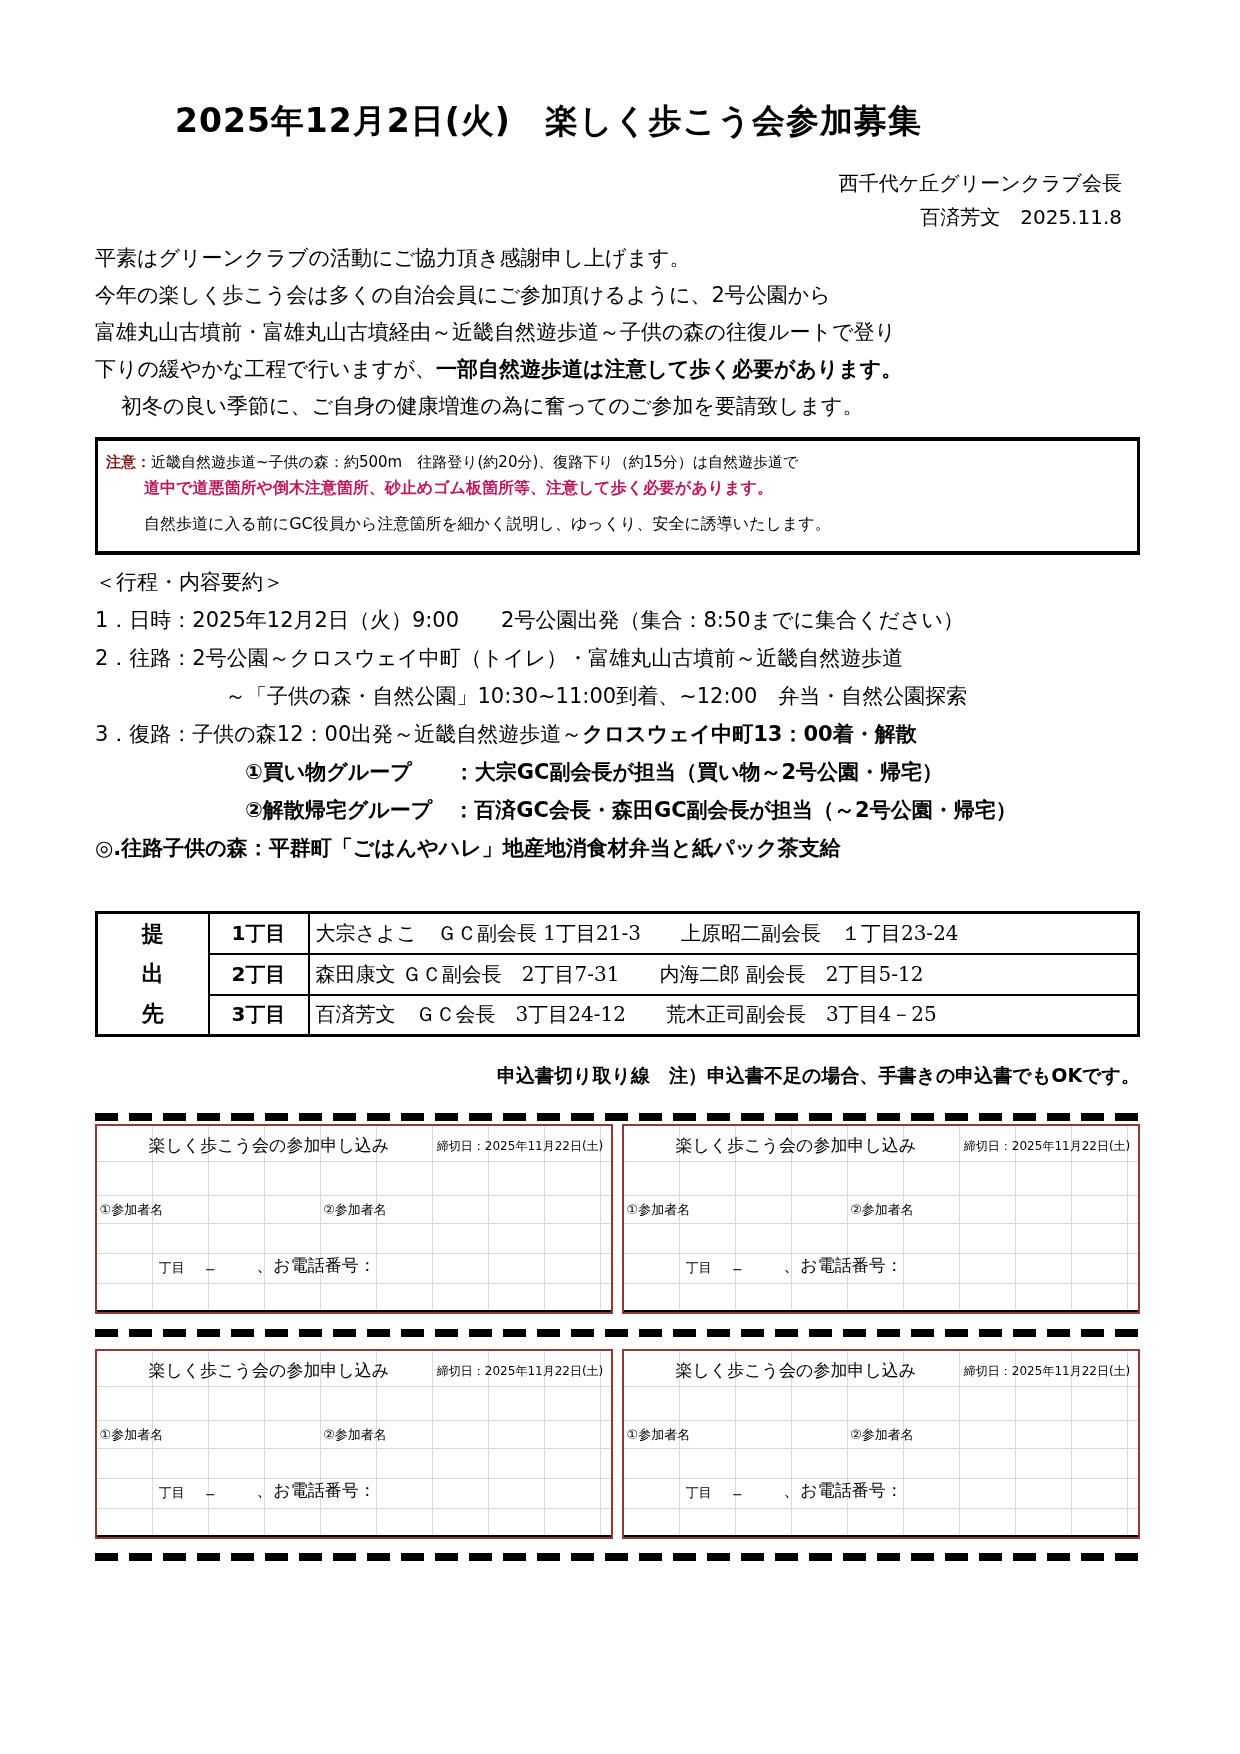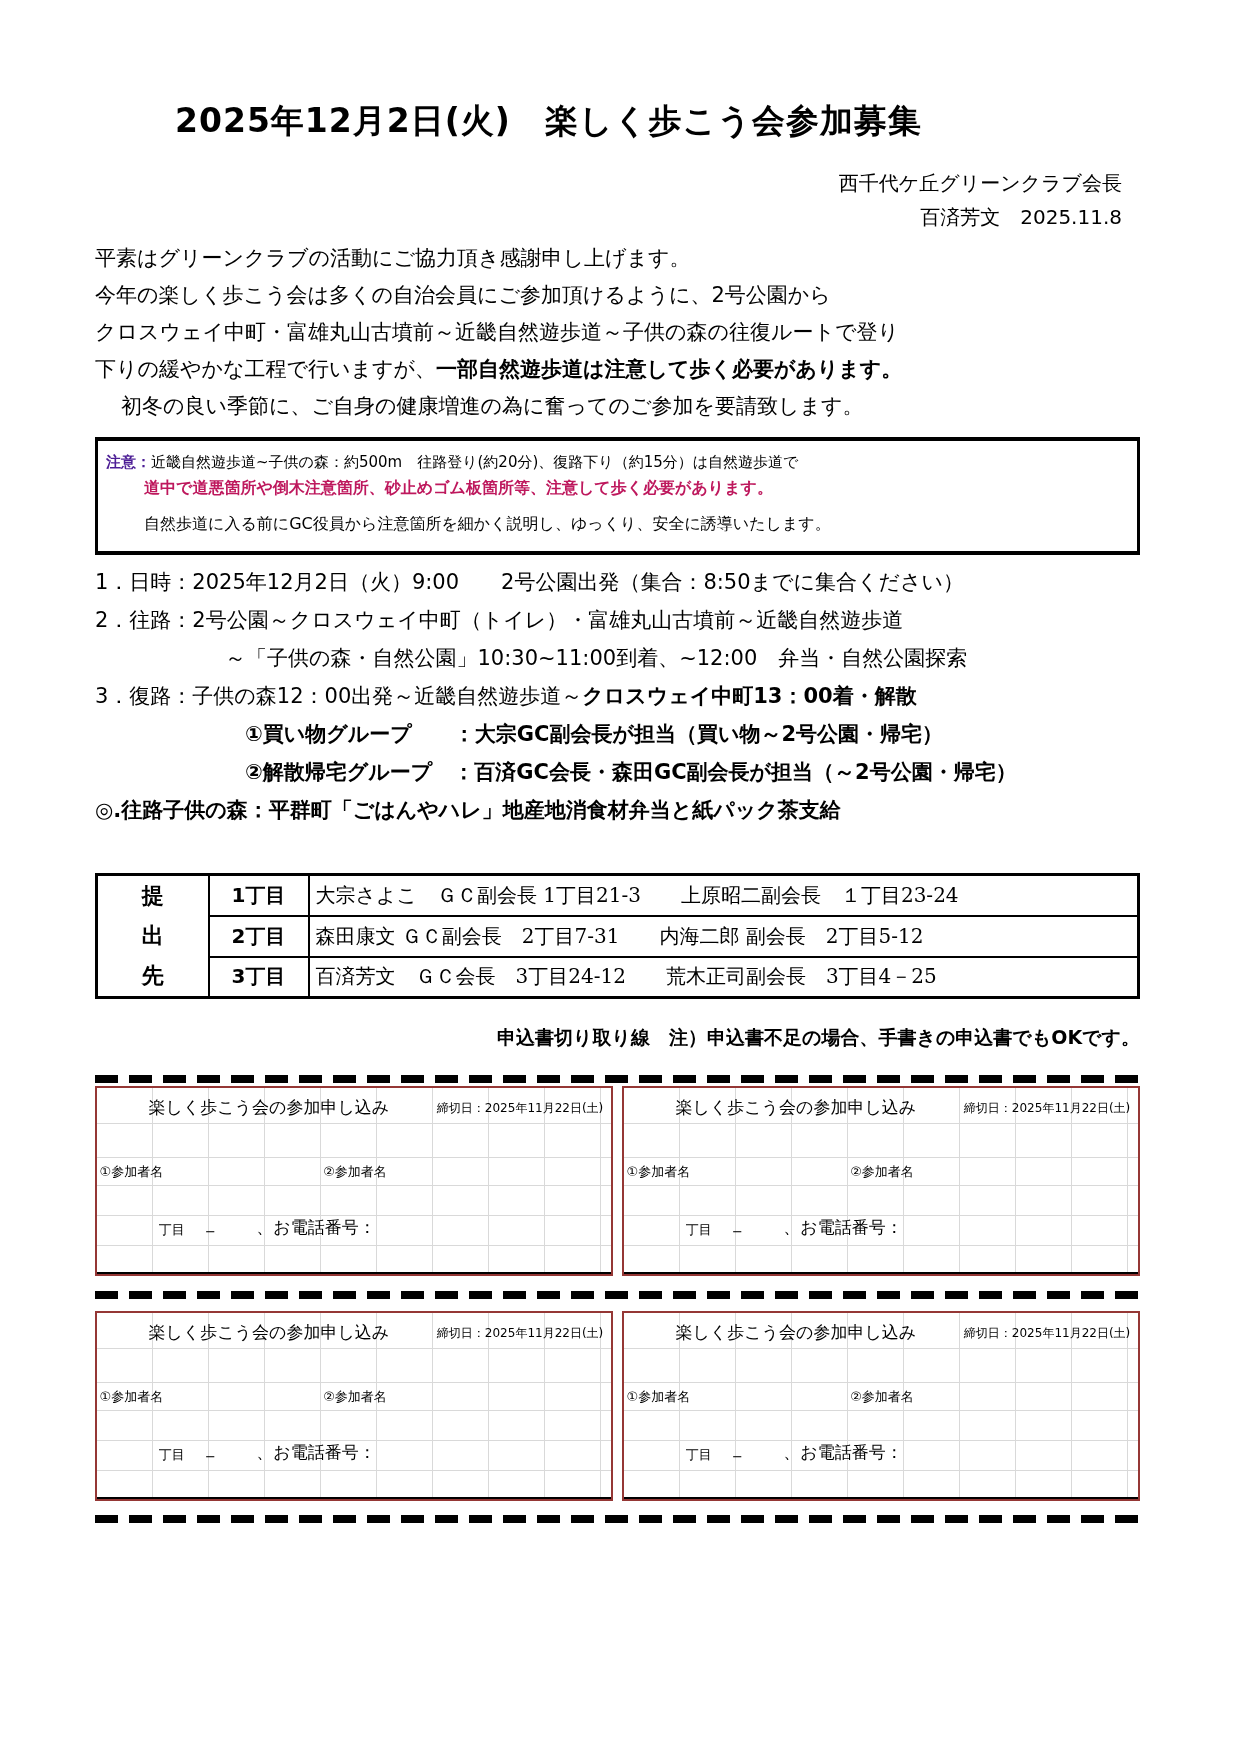--- a/index.html
+++ b/index.html
@@ -33,21 +33,21 @@
 
   
   .notice-box {
     margin-top:12px;
     border:3px solid #000;
     border-top-width:4px; border-bottom-width:4px;
     padding:8px 10px 14px 8px;
     width:1045px;
   }
   .notice-line1 { font-size:15px; line-height:26px; white-space:nowrap; }
-  .notice-label { color:#4c1d95; font-weight:bold; }
+  .notice-label { color:#7f1d1d; font-weight:bold; }
   .notice-line2 {
     margin-top:0; margin-left:38px;
     font-size:16px; line-height:26px;
     color:#be185d; font-weight:bold; white-space:nowrap;
   }
   .notice-line3 {
     margin-top:10px; margin-left:38px;
     font-size:16px; line-height:26px; white-space:nowrap;
   }
 
@@ -132,32 +132,33 @@
 <div class="page">
   <div class="content">
 
     <h1 class="doc-title">2025年12月2日(火)　楽しく歩こう会参加募集</h1>
     <div class="byline org">西千代ケ丘グリーンクラブ会長</div>
     <div class="byline signer">百済芳文　2025.11.8</div>
 
     <div class="intro">
       <p>平素はグリーンクラブの活動にご協力頂き感謝申し上げます。</p>
       <p>今年の楽しく歩こう会は多くの自治会員にご参加頂けるように、2号公園から</p>
-      <p>クロスウェイ中町・富雄丸山古墳前～近畿自然遊歩道～子供の森の往復ルートで登り</p>
+      <p>富雄丸山古墳前・富雄丸山古墳経由～近畿自然遊歩道～子供の森の往復ルートで登り</p>
       <p><span>下りの緩やかな工程で行いますが、</span><span class="bold">一部自然遊歩道は注意して歩く必要があります。</span></p>
       <p class="indent">初冬の良い季節に、ご自身の健康増進の為に奮ってのご参加を要請致します。</p>
     </div>
 
     <div class="notice-box">
       <p class="notice-line1"><span class="notice-label">注意：</span><span>近畿自然遊歩道~子供の森：約500m　往路登り(約20分)、復路下り（約15分）は自然遊歩道で</span></p>
       <p class="notice-line2">道中で道悪箇所や倒木注意箇所、砂止めゴム板箇所等、注意して歩く必要があります。</p>
       <p class="notice-line3">自然歩道に入る前にGC役員から注意箇所を細かく説明し、ゆっくり、安全に誘導いたします。</p>
     </div>
 
     <div class="itinerary">
+      <p>＜行程・内容要約＞</p>
       <p>1．日時：2025年12月2日（火）9:00　　2号公園出発（集合：8:50までに集合ください）</p>
       <p>2．往路：2号公園～クロスウェイ中町（トイレ）・富雄丸山古墳前～近畿自然遊歩道</p>
       <p class="it-cont">～「子供の森・自然公園」10:30~11:00到着、~12:00　弁当・自然公園探索</p>
       <p><span>3．復路：子供の森12：00出発～近畿自然遊歩道～</span><span class="bold">クロスウェイ中町13：00着・解散</span></p>
       <p class="it-group">①買い物グループ　　：大宗GC副会長が担当（買い物～2号公園・帰宅）</p>
       <p class="it-group">②解散帰宅グループ　：百済GC会長・森田GC副会長が担当（～2号公園・帰宅）</p>
       <p class="it-bento">◎.往路子供の森：平群町「ごはんやハレ」地産地消食材弁当と紙パック茶支給</p>
     </div>
 
     <table class="submit">

